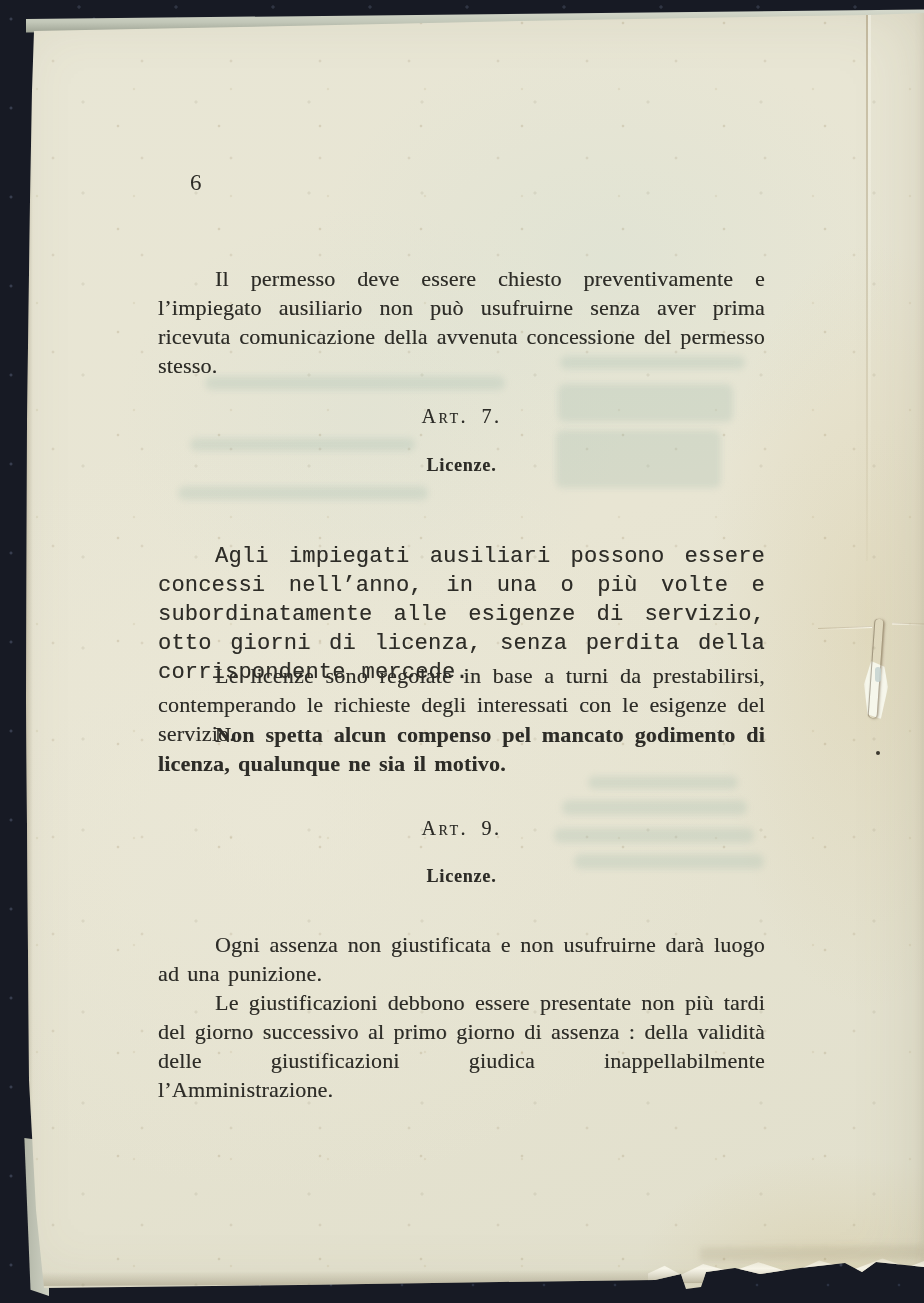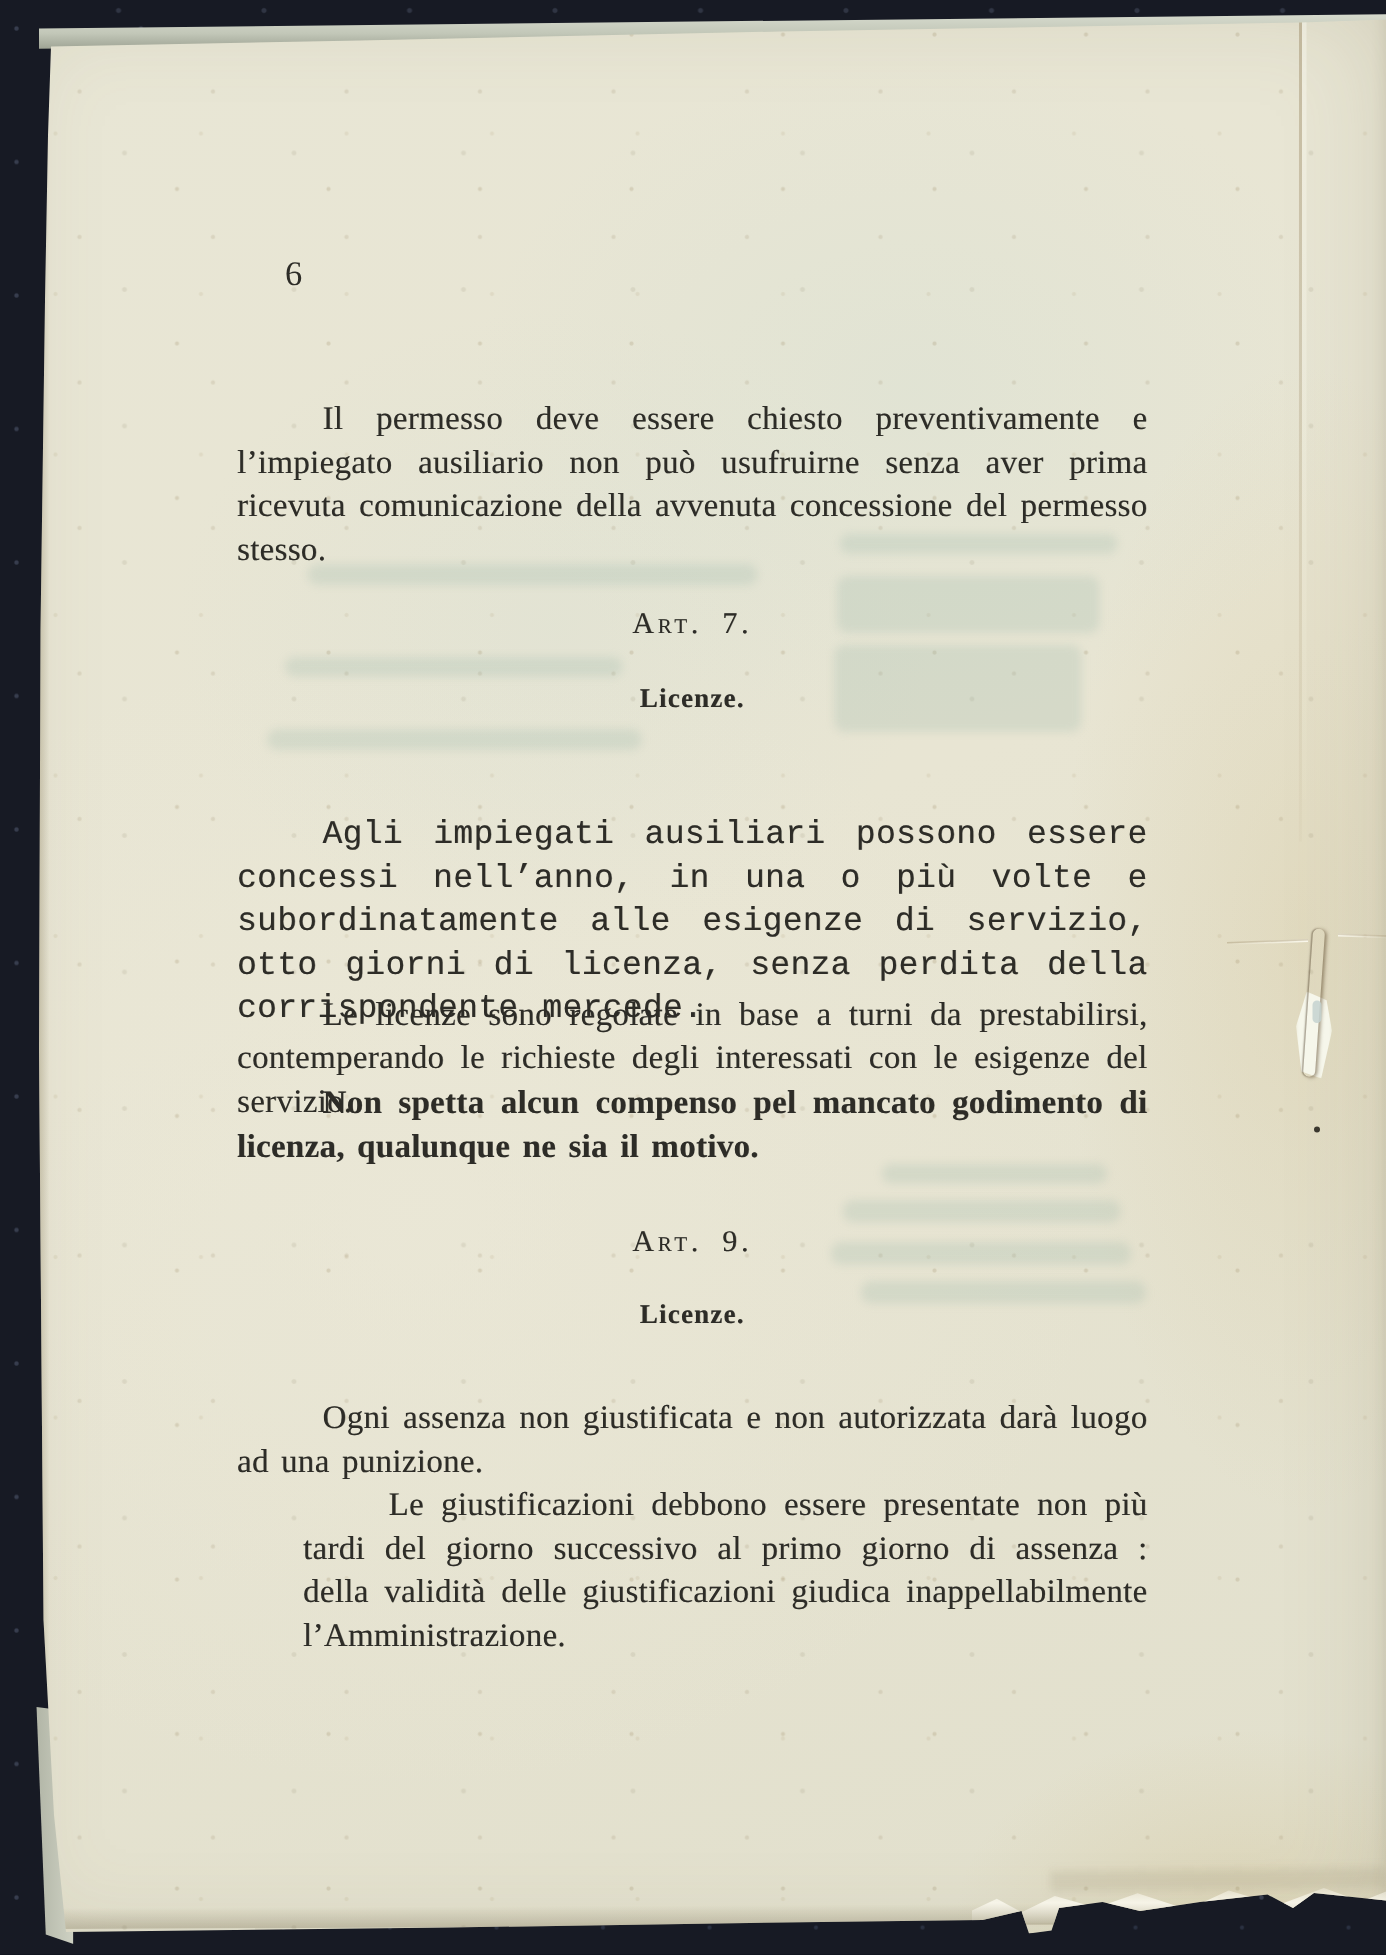--- a/index.html
+++ b/index.html
@@ -157,18 +157,18 @@
       <div class="art-heading" style="top:403px;">Art. 7.</div>
       <div class="art-title" style="top:452px;">Licenze.</div>
 
       <p style="top:542px;font-family:Liberation Mono, monospace;">Agli impiegati ausiliari possono essere concessi nell’anno, in una o più volte e subordinatamente alle esigenze di servizio, otto giorni di licenza, senza perdita della corrispondente mercede.</p>
       <p style="top:633px;margin-top:28px;">Le licenze sono regolate in base a turni da prestabilirsi, contemperando le richieste degli interessati con le esigenze del servizio.</p>
       <p style="top:720px;font-weight:bold;">Non spetta alcun compenso pel mancato godimento di licenza, qualunque ne sia il motivo.</p>
 
       <div class="art-heading" style="top:815px;">Art. 9.</div>
       <div class="art-title" style="top:863px;">Licenze.</div>
 
-      <p style="top:930px;">Ogni assenza non giustificata e non autorizzata darà luogo ad una punizione.</p>
-      <p style="top:988px;margin-left:44px;">Le giustificazioni debbono essere presentate non più tardi del giorno successivo al primo giorno di assenza : della validità delle giustificazioni giudica inappellabilmente l’Amministrazione.</p>
+      <p style="top:930px;">Ogni assenza non giustificata e non usufruirne darà luogo ad una punizione.</p>
+      <p style="top:988px;">Le giustificazioni debbono essere presentate non più tardi del giorno successivo al primo giorno di assenza : della validità delle giustificazioni giudica inappellabilmente l’Amministrazione.</p>
     </div>
   </div>
 
 </div>
 
 </body></html>

